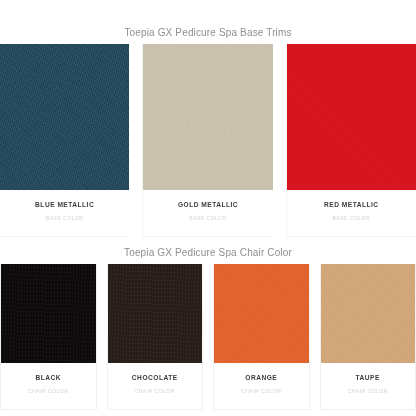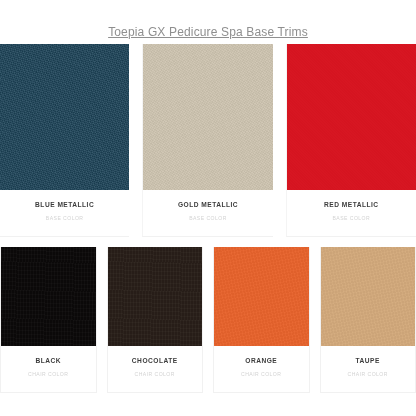--- a/index.html
+++ b/index.html
@@ -26,29 +26,28 @@
   
   .section {
     width: 100%;
     box-sizing: border-box;
   }
   .section-base { padding-top: 27px; }
   .section-chair { padding-top: 10px; }
 
   .section-title {
     text-align: center;
-    font-size: 12px;
+    font-size: 10px;
     line-height: 11px;
     color: #8f8f8f;
     letter-spacing: 0.15px;
     font-weight: 400;
     margin: 0 0 6px 0;
     padding: 0;
     white-space: nowrap;
-    text-decoration: underline;
   }
 
   
   .grid {
     display: flex;
     width: 100%;
     box-sizing: border-box;
   }
   .grid-3 { gap: 13px; }
   .grid-4 { gap: 10px; }
@@ -169,20 +168,21 @@
         <div class="card-caption">
           <p class="card-name">RED METALLIC</p>
           <p class="card-sub">BASE COLOR</p>
         </div>
       </div>
 
     </div>
   </section>
 
   <section class="section section-chair">
+    <h2 class="section-title">Toepia GX Pedicure Spa Chair Color</h2>
 
     <div class="grid grid-4">
 
       <div class="card">
         <div class="swatch tex-leather" style="background-color: rgb(12, 10, 10);"></div>
         <div class="card-caption">
           <p class="card-name">BLACK</p>
           <p class="card-sub">CHAIR COLOR</p>
         </div>
       </div>

